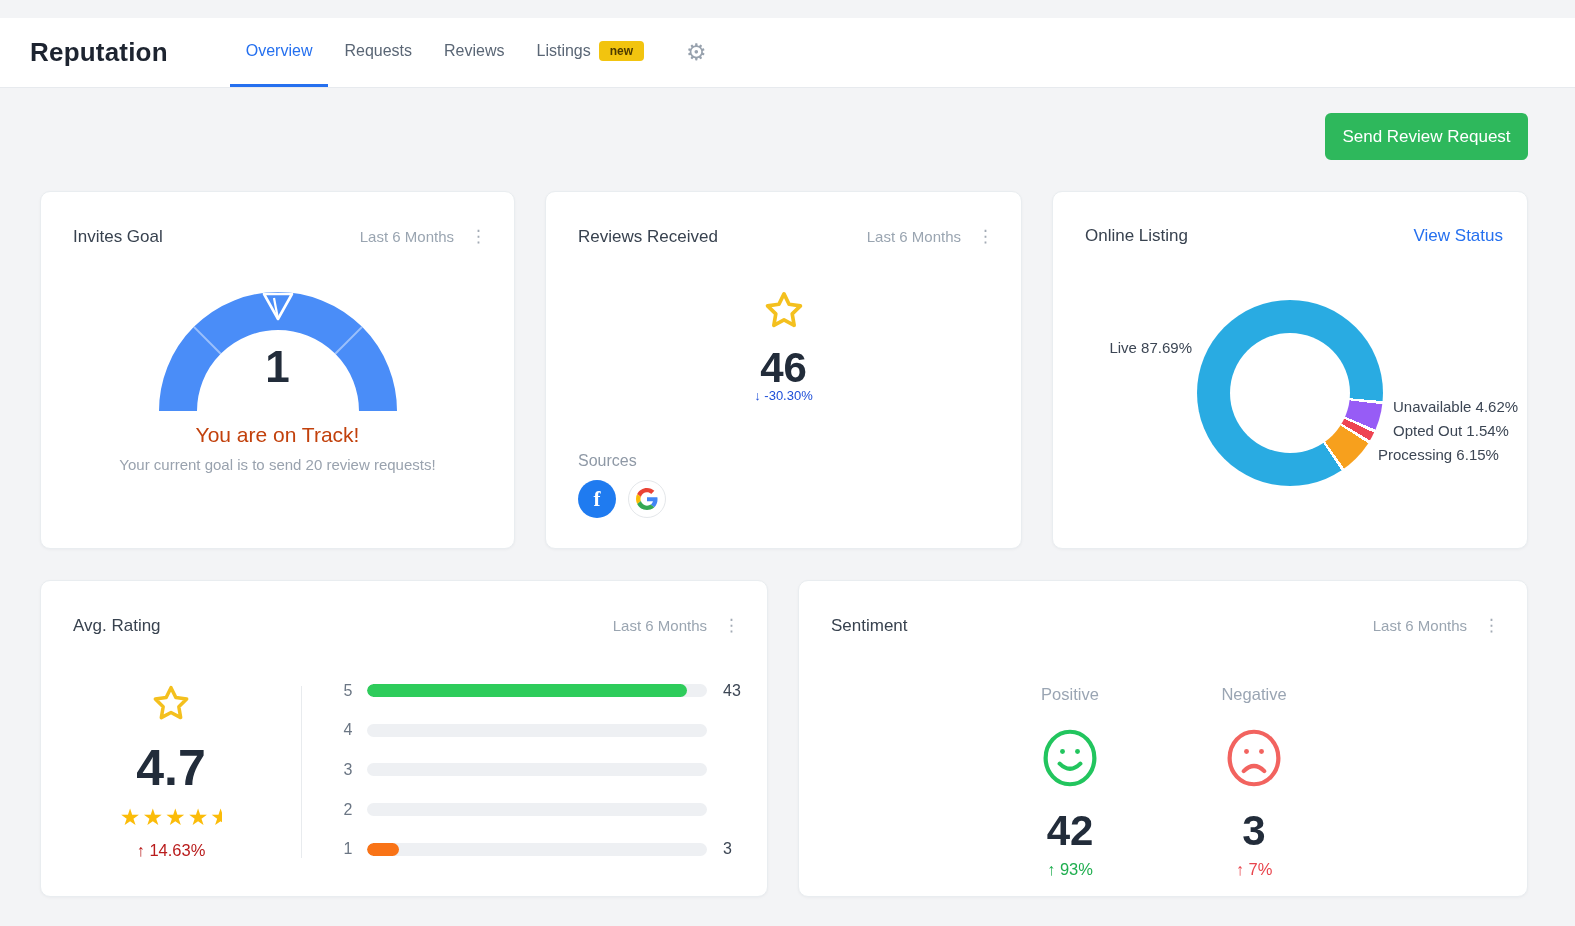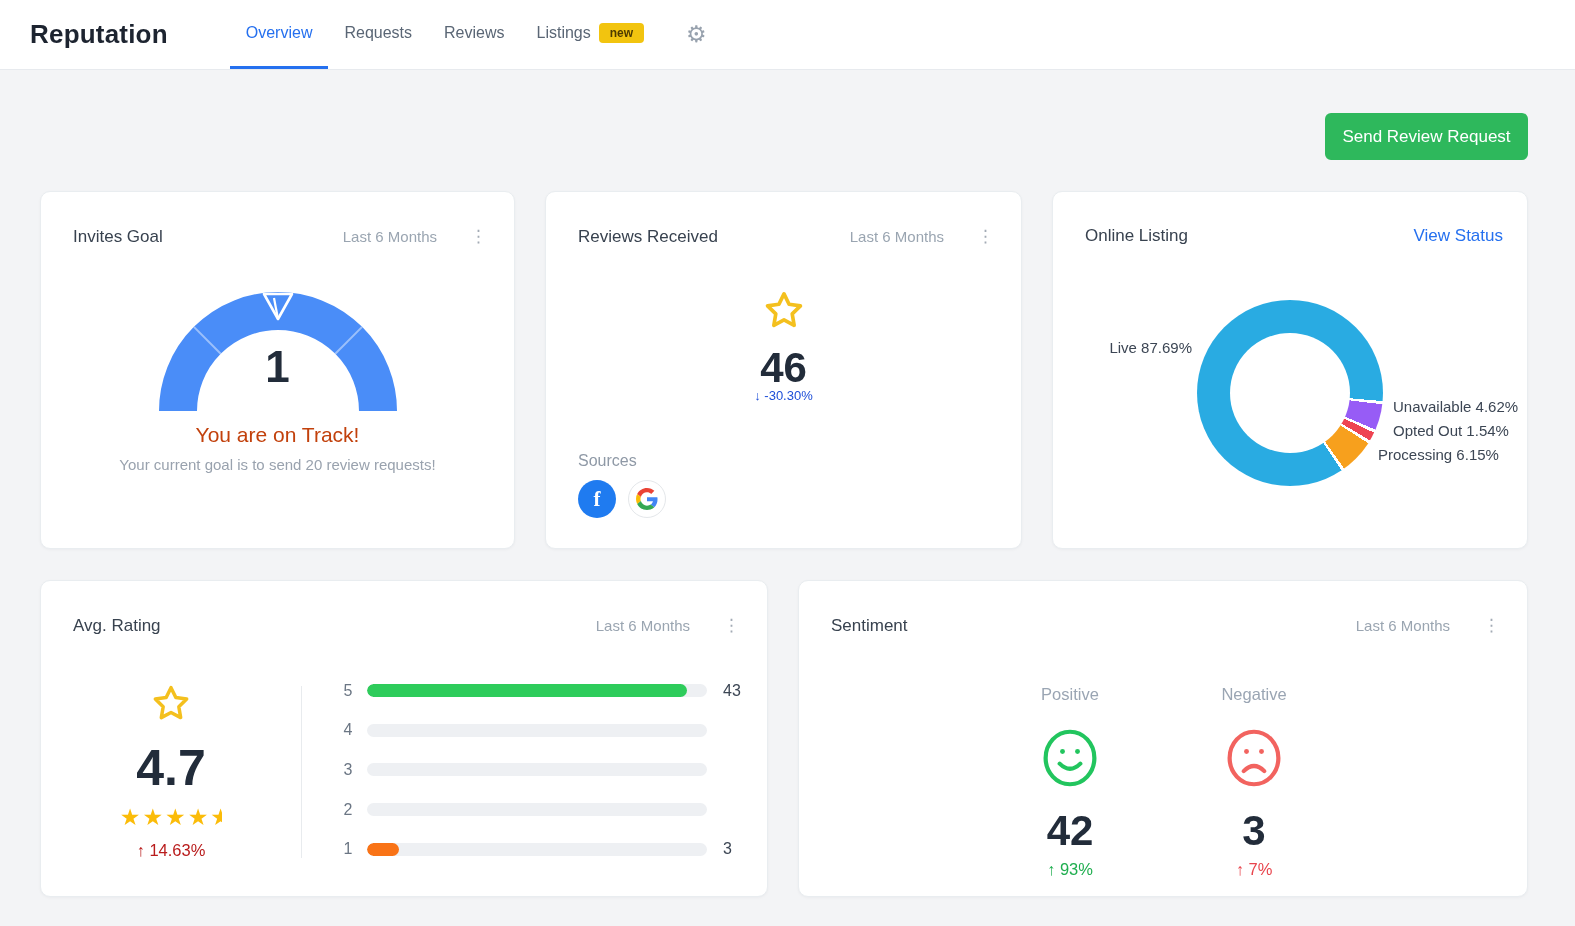--- a/index.html
+++ b/index.html
@@ -2,21 +2,21 @@
 <html><head>
 <meta charset="utf-8">
 <style>
   * { margin:0; padding:0; box-sizing:border-box; }
   html,body { background:#eef0f3; }
   .stage {
     position:relative; width:1575px; height:926px; overflow:hidden;
     background:#f3f4f6; font-family:"Liberation Sans", sans-serif; color:#25303e;
   }
   
-  .topbar { position:absolute; left:0; top:0; width:1575px; height:70px;
+  .topbar { position:absolute; left:0; top:18px; width:1575px; height:70px;
     background:#fff; border-bottom:1px solid #e7eaee; display:flex; align-items:center; }
   .brand { margin-left:30px; font-size:26px; font-weight:700; color:#1d2430; letter-spacing:.2px; }
   .tabs { display:flex; align-items:center; height:100%; margin-left:62px; }
   .tab { height:100%; display:flex; align-items:center; padding:0 16px; font-size:16px;
     color:#5a6675; border-bottom:3px solid transparent; cursor:pointer;justify-content:flex-end; }
   .tab.active { color:#2570ef; border-bottom-color:#2570ef; font-weight:400; }
   .badge-new { margin-left:8px; background:#f2c40f; color:#4d3b00; font-size:12px; font-weight:700;
     padding:4px 11px; border-radius:4px; line-height:1; }
   .gear { margin-left:26px; font-size:23px; color:#98a2ae; cursor:pointer; line-height:1; }
   
@@ -27,21 +27,21 @@
   .card { position:absolute; background:#fff; border:1px solid #e9edf0; border-radius:10px;
     box-shadow:0 1px 3px rgba(16,24,40,.04); }
   .card1 { left:40px;  top:191px; width:475px; height:358px; }
   .card2 { left:545px; top:191px; width:477px; height:358px; }
   .card3 { left:1052px;top:191px; width:476px; height:358px; }
   .card4 { left:40px;  top:580px; width:728px; height:317px; }
   .card5 { left:798px; top:580px; width:730px; height:317px; }
   .card-head { position:absolute; left:32px; right:24px; top:34px;
     display:flex; justify-content:space-between; align-items:center; }
   .card-title { font-size:17px; color:#38424f; font-weight:400; }
-  .head-right { display:flex; align-items:center; gap:30px; }
+  .head-right { display:flex; align-items:center; gap:13px; }
   .period { font-size:15px; color:#9aa5b1; }
   .kebab { font-size:17px; color:#a3abb5; cursor:pointer; padding:0 3px; }
   .link { font-size:17px; color:#2570ef; cursor:pointer; }
   
   .gauge-svg { position:absolute; left:0; top:0; }
   .gauge-value { position:absolute; left:0; top:150px; width:100%; text-align:center;
     font-size:44px; font-weight:700; color:#222c3a; }
   .goal-status { position:absolute; left:0; top:231px; width:100%; text-align:center;
     font-size:21px; color:#c2410c; }
   .goal-sub { position:absolute; left:0; top:264px; width:100%; text-align:center;

